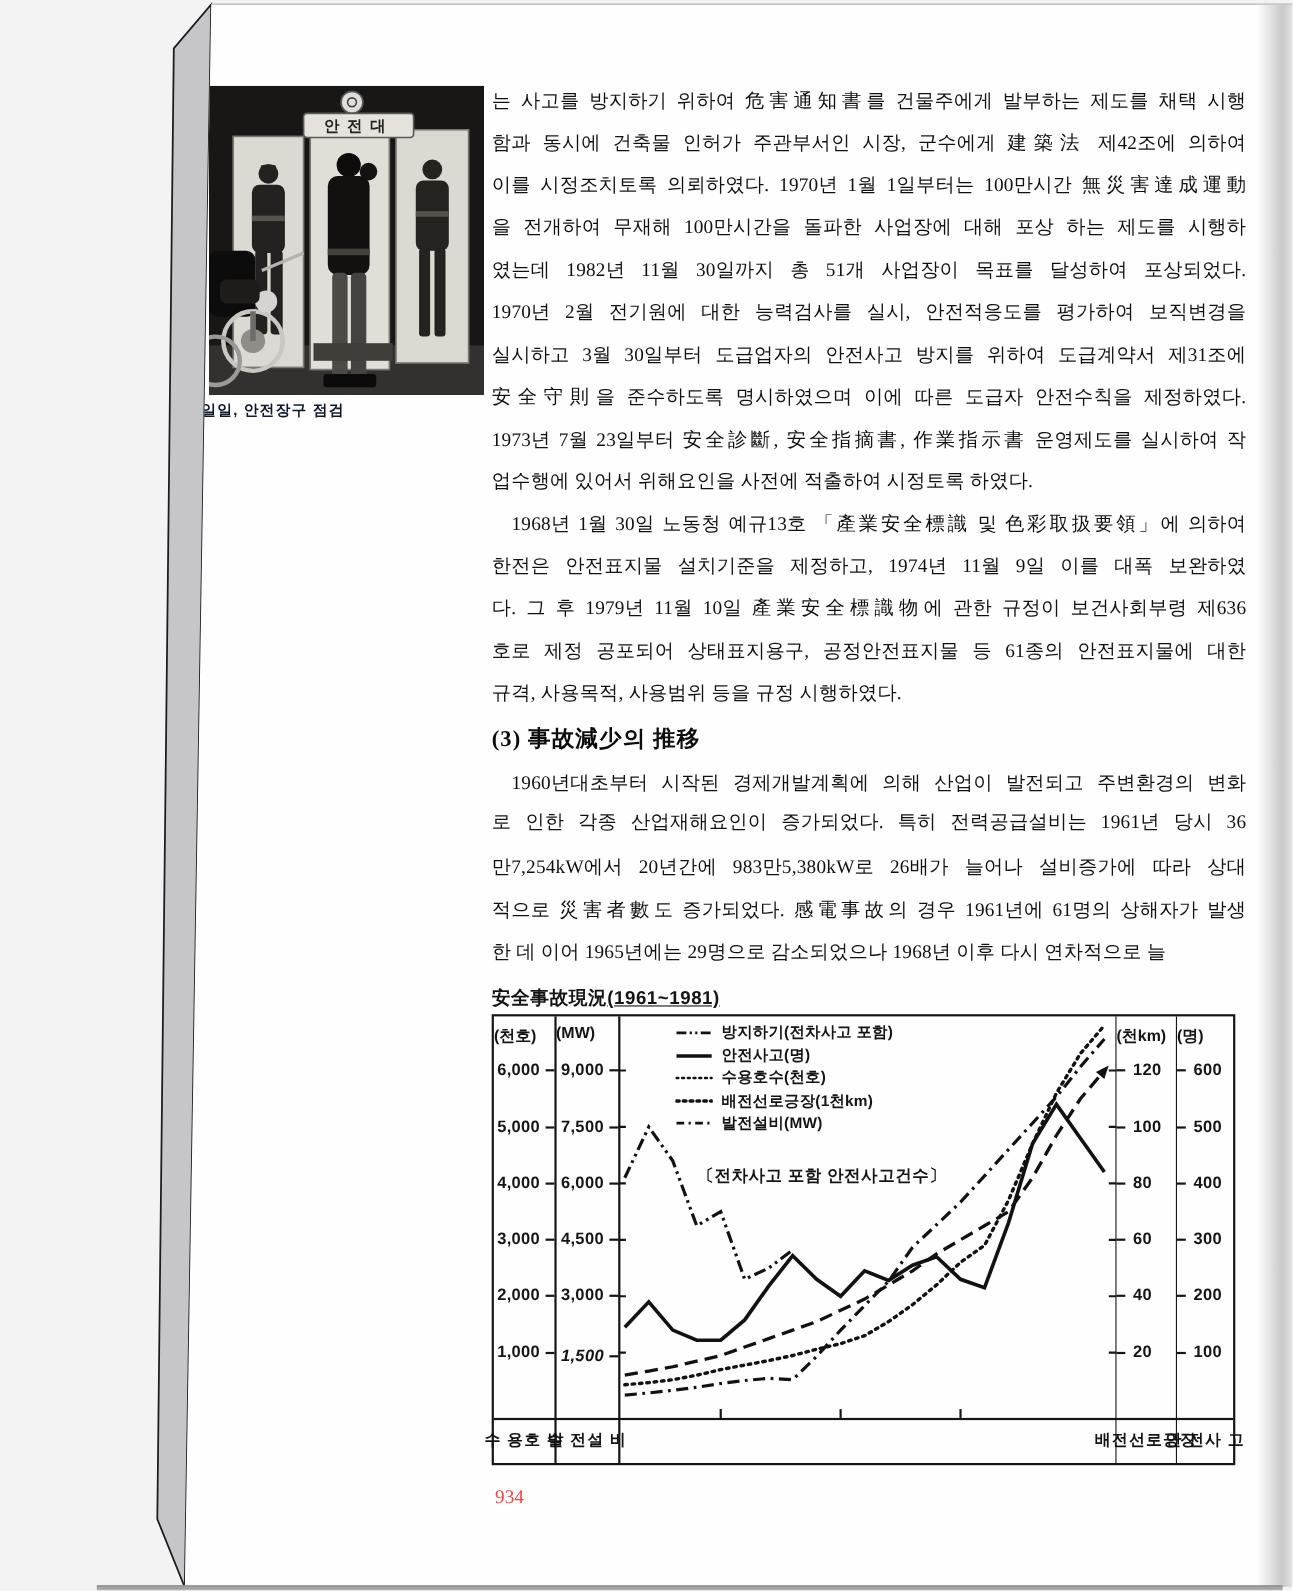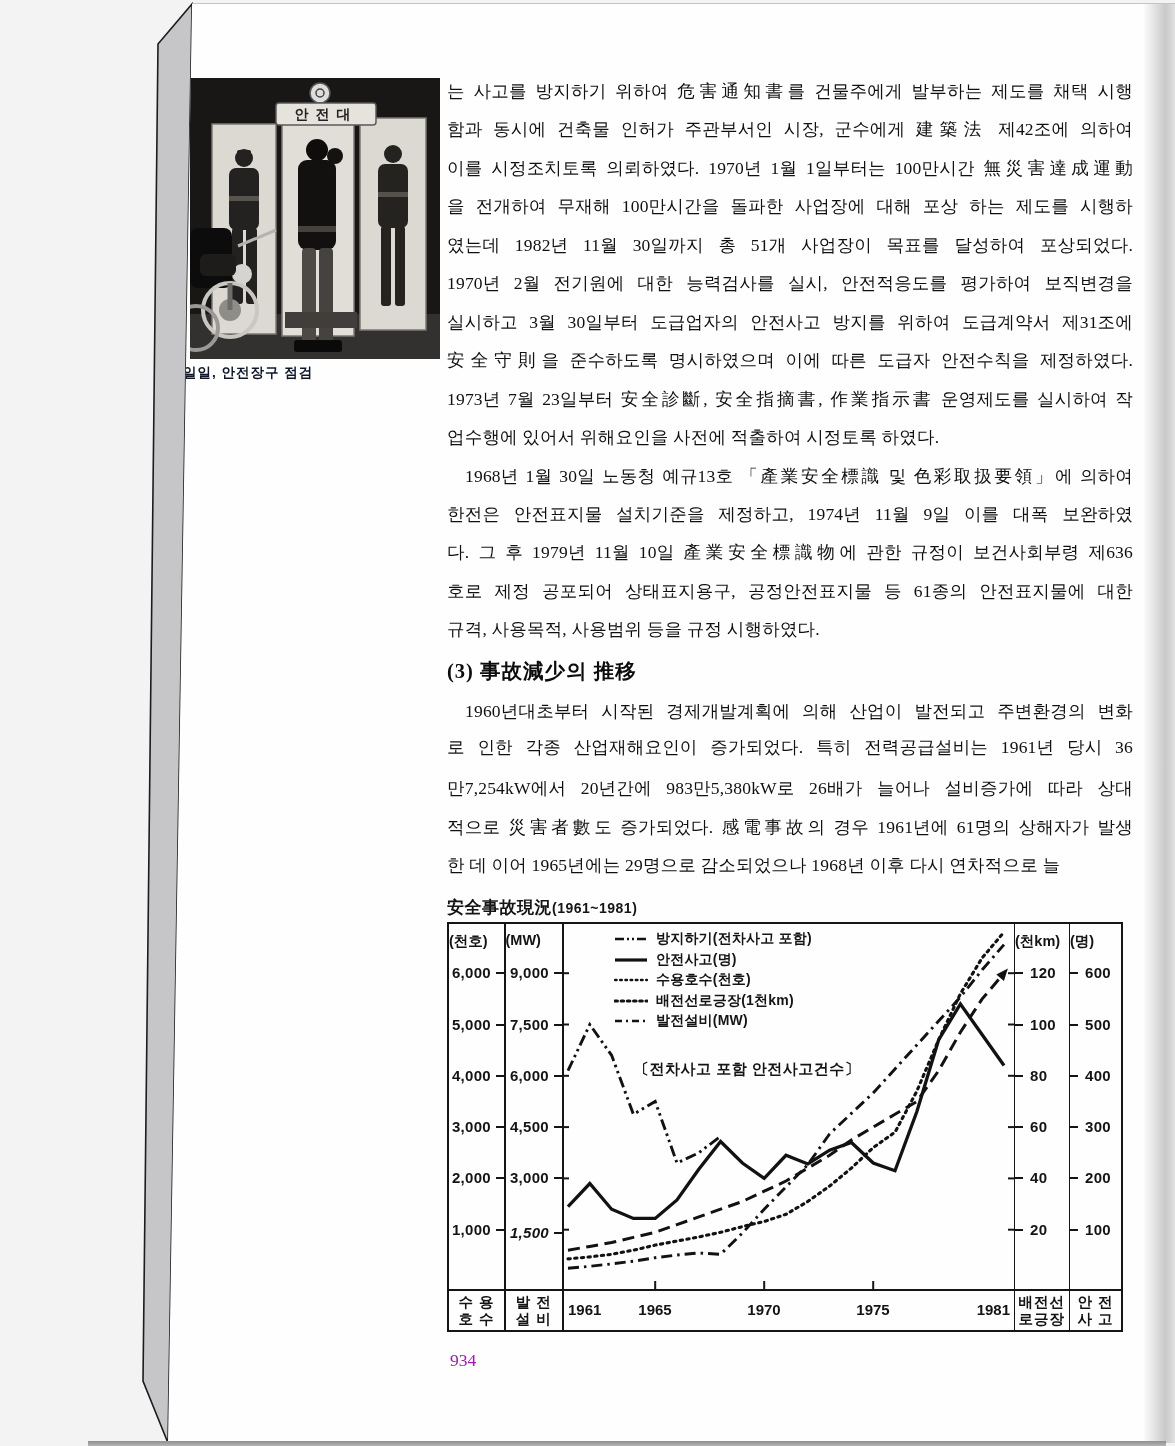--- a/index.html
+++ b/index.html
@@ -41,55 +41,55 @@
   }
   .tline.endline{text-align-last:left;}
   .tline.indent{text-indent:18px;}
   .theading{
     position:absolute;left:0;width:686px;
     font-family:"Liberation Serif",serif;
     font-size:20.5px;font-weight:bold;letter-spacing:1px;color:#0c0c0c;
   }
   
   #chart-title{position:absolute;left:447px;top:896px;font-weight:bold;font-size:17px;letter-spacing:.5px;}
-  #chart-title .range{font-weight:bold;font-size:14px;}
+  #chart-title .range{font-weight:bold;font-size:17px;text-decoration:underline;}
   #chart-box{
     position:absolute;left:447px;top:922px;width:676px;height:410px;
     border:2px solid #151515;box-sizing:border-box;background:#fefefe;
   }
   .vsep{position:absolute;top:0;bottom:0;width:1.5px;background:#151515;}
   #hsep{position:absolute;left:0;right:0;top:365px;height:1.5px;background:#151515;}
   .axis-col{position:absolute;top:0;height:365px;}
   .axis-unit{position:absolute;top:8px;left:0;right:0;text-align:left;font-size:14.5px;font-weight:bold;}
   .tick{position:absolute;height:18px;font-size:15px;font-weight:bold;letter-spacing:.3px;}
   .axis-col.leftside .tick{right:0;left:0;text-align:right;padding-right:13px;}
   .axis-col.leftside .tick::after{
     content:"";position:absolute;right:0;top:8px;width:8px;height:2px;background:#151515;}
   .axis-col.rightside .tick{left:0;right:0;text-align:left;padding-left:15px;}
   .axis-col.rightside .tick::before{
     content:"";position:absolute;left:0;top:8px;width:8px;height:2px;background:#151515;}
   .caption-cell{
-    position:absolute;top:365px;height:43px;display:flex;flex-direction:column;
+    position:absolute;top:365px;height:43px;display:flex;flex-direction:row;
     align-items:center;justify-content:center;font-size:14.5px;font-weight:bold;line-height:17px;
     letter-spacing:1px;white-space:pre;}
   #plot-wrap{position:absolute;left:113px;top:0;width:453px;height:365px;}
   #plot-svg{position:absolute;left:0;top:0;}
   #legend{position:absolute;left:52px;top:5px;}
   .lg-row{display:flex;align-items:center;height:20.5px;}
   .lg-glyph{width:34px;margin-right:8px;flex:0 0 34px;}
   .lg-label{font-size:14px;font-weight:bold;letter-spacing:.2px;white-space:nowrap;}
   #annotation{
     position:absolute;left:72px;top:136px;width:290px;
     font-size:15px;font-weight:bold;letter-spacing:.5px;white-space:nowrap;}
   #year-row{position:absolute;left:113px;top:365px;width:453px;height:43px;}
   .year-label{position:absolute;top:12px;font-size:15px;font-weight:bold;}
   
   #page-number{
     position:absolute;left:450px;top:1350px;
-    font-family:"Liberation Serif",serif;font-size:17.5px;color:#a21caf;}
+    font-family:"Liberation Serif",serif;font-size:17.5px;color:#ef4444;}
 </style>
 </head>
 <body>
 
 <svg id="book-edge-svg" width="1175" height="1446" viewBox="0 0 1175 1446">
   <polygon points="192,4 168,1443 143,1381 158,44" fill="#c6c6c8" stroke="#1c1c1c" stroke-width="1.6"></polygon>
   <line x1="192" y1="4" x2="1175" y2="4" stroke="#b5b5b5" stroke-width="1.5"></line>
 </svg>
 
 <div id="page">
@@ -286,27 +286,20 @@
       <div>설 비</div>
     </div>
     <div class="caption-cell" style="left:566px;width:53.5px">
       <div>배전선</div>
       <div>로긍장</div>
     </div>
     <div class="caption-cell" style="left:621px;width:51px">
       <div>안 전</div>
       <div>사 고</div>
     </div>
-    <div id="year-row">
-        <div class="year-label" style="left: 6px;">1961</div>
-        <div class="year-label" style="left: 93px; transform: translateX(-50%);">1965</div>
-        <div class="year-label" style="left: 202px; transform: translateX(-50%);">1970</div>
-        <div class="year-label" style="left: 311px; transform: translateX(-50%);">1975</div>
-        <div class="year-label" style="right: 5px;">1981</div>
-      </div>
   </div>
 
   <div id="page-number">934</div>
 
   <div id="page-right-shade"></div>
 </div>
 
 <div id="bottom-shadow"></div>
 
 </body></html>

